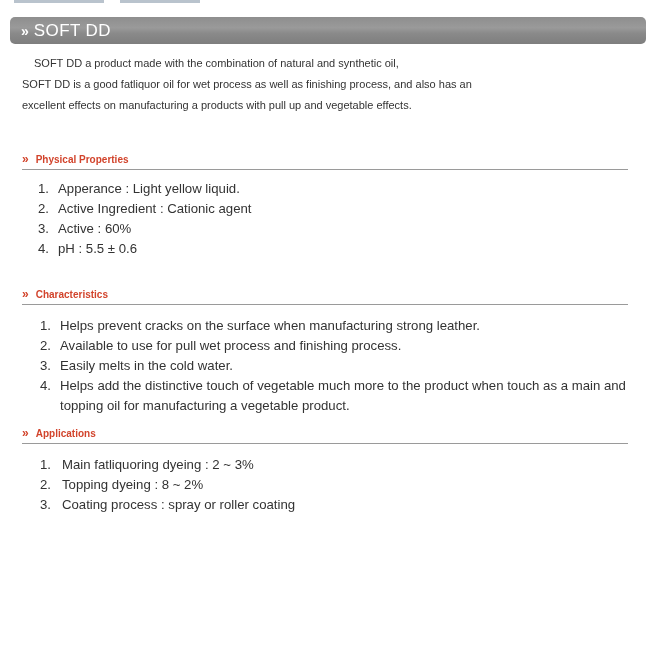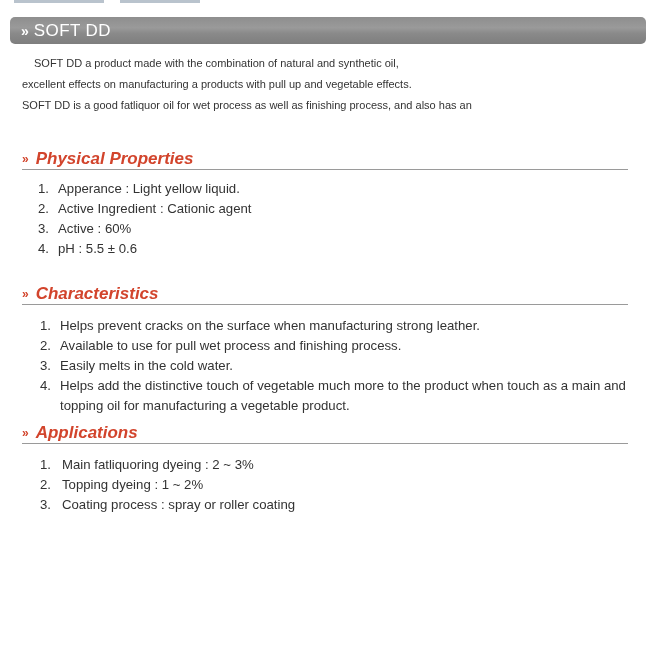--- a/index.html
+++ b/index.html
@@ -87,23 +87,22 @@
   }
   .sec-chev {
     color: #d2442c;
     font-size: 12px;
     font-weight: bold;
     margin-right: 7px;
     line-height: 1;
   }
   .sec-title {
     color: #d2442c;
-    font-size: 17px;
+    font-size: 10px;
     font-weight: bold;
-    font-style: italic;
   }
 
   .sec-body {
     margin-top: 9px;
     font-size: 13.2px;
     line-height: 20px;
     color: #333333;
   }
   .item {
     display: flex;
@@ -138,22 +137,22 @@
   <div class="tab-stub b"></div>
 </div>
 
 <div class="title-bar">
   <span class="title-chev">»</span>
   <span class="title-text">SOFT DD</span>
 </div>
 
 <div class="intro">
   <div class="line1">SOFT DD a product made with the combination of natural and synthetic oil,</div>
+  <div>SOFT DD is a good fatliquor oil for wet process as well as finishing process, and also has an</div>
   <div>excellent effects on manufacturing a products with pull up and vegetable effects.</div>
-  <div>SOFT DD is a good fatliquor oil for wet process as well as finishing process, and also has an</div>
 </div>
 
 <div class="section" id="sec-physical">
   <div class="sec-head">
     <span class="sec-chev">»</span>
     <span class="sec-title">Physical Properties</span>
   </div>
   <div class="sec-body">
     <div class="item">
       <span class="num">1.</span>
@@ -204,20 +203,20 @@
     <span class="sec-chev">»</span>
     <span class="sec-title">Applications</span>
   </div>
   <div class="sec-body">
     <div class="item">
       <span class="num wide">1.</span>
       <span class="txt"> Main fatliquoring dyeing : 2 ~ 3%</span>
     </div>
     <div class="item">
       <span class="num wide">2.</span>
-      <span class="txt"> Topping dyeing : 1 ~ 2%</span>
+      <span class="txt"> Topping dyeing : 8 ~ 2%</span>
     </div>
     <div class="item">
       <span class="num wide">3.</span>
       <span class="txt">Coating process : spray or roller coating</span>
     </div>
   </div>
 </div>
 
 </body></html>

